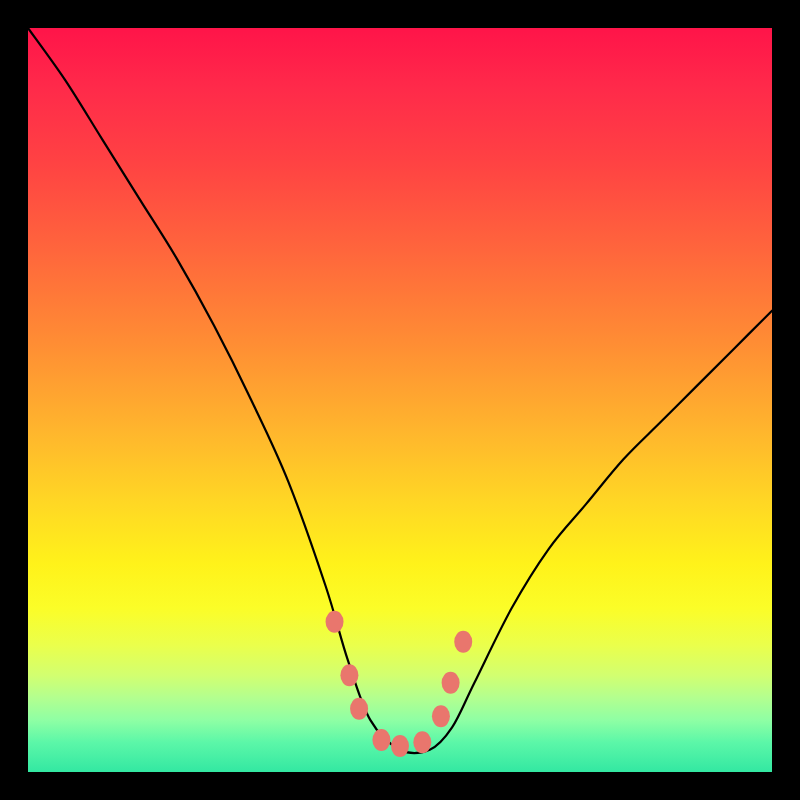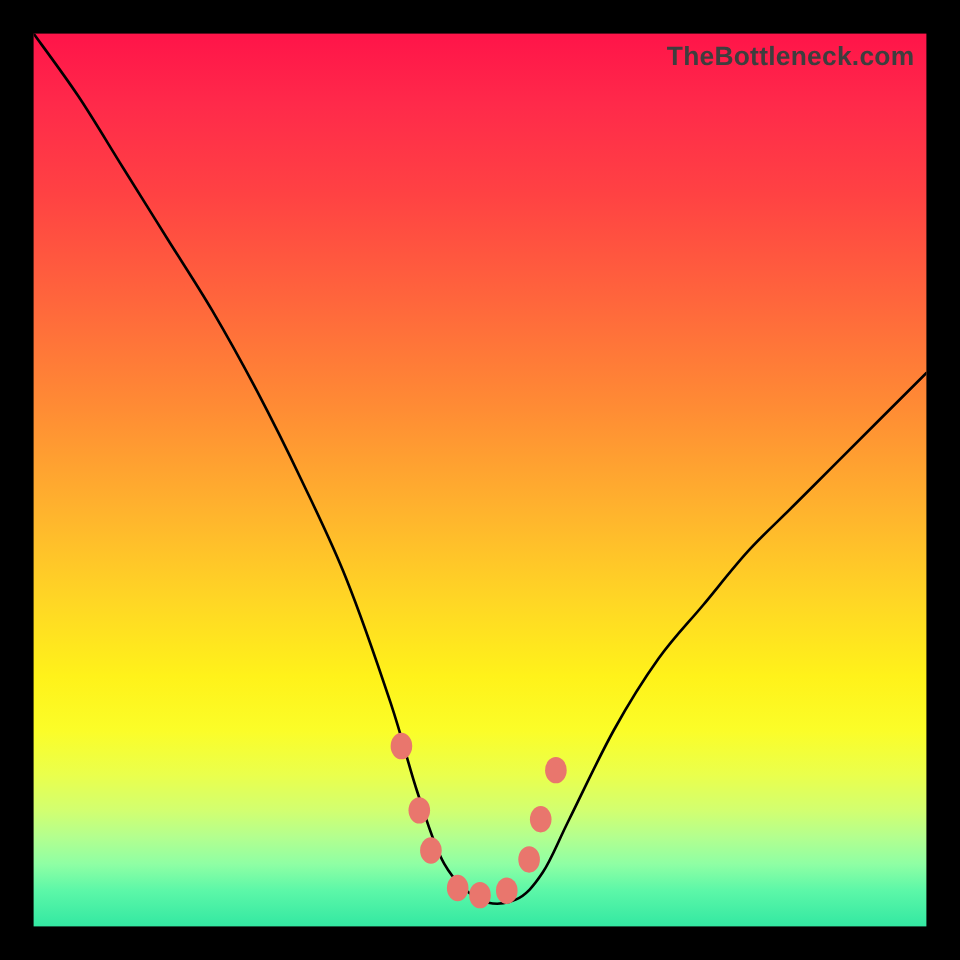--- a/index.html
+++ b/index.html
@@ -57,21 +57,20 @@
     width: 744px;
     height: 744px;
   }
 </style>
 </head>
 <body>
 
 <div class="frame">
   <div class="plot">
 
-    <div class="watermark">TheBottleneck.com</div>
 
     <svg class="curve" viewBox="0 0 744 744" preserveAspectRatio="none">
       <path fill="none" stroke="#000" stroke-width="2.2" stroke-linecap="round" d="M0,0 C6.2,8.679999999999987 24.800000000000004,33.47999999999992 37.2,52.07999999999993 C49.6,70.67999999999994 62.00000000000001,91.76 74.4,111.60000000000002 C86.80000000000001,131.44000000000003 99.19999999999999,151.28 111.6,171.12 C124,190.96 136.4,209.55999999999997 148.8,230.64 C161.20000000000002,251.72 173.6,274.04 186,297.6 C198.4,321.16 210.79999999999998,345.96000000000004 223.2,372 C235.6,398.03999999999996 247.99999999999997,422.84 260.4,453.84 C272.79999999999995,484.84 287.68,528.24 297.6,558 C307.52000000000004,587.76 312.48,610.0799999999999 319.92,632.4 C327.36,654.72 333.56,677.04 342.24,691.92 C350.92,706.8 362.08,716.7199999999999 372,721.68 C381.92,726.64 393.08000000000004,725.4 401.76000000000005,721.68 C410.44000000000005,717.9599999999999 416.64,710.52 424.08,699.36 C431.52,688.2 436.47999999999996,674.5600000000001 446.4,654.72 C456.32,634.88 471.20000000000005,602.64 483.6,580.3199999999999 C496,557.9999999999999 508.4,538.16 520.8,520.8 C533.1999999999999,503.43999999999994 545.6,491.04 558,476.16 C570.4,461.28000000000003 582.8000000000001,445.16 595.2,431.52000000000004 C607.6,417.88000000000005 620,406.72 632.4,394.32 C644.8,381.91999999999996 657.2,369.52 669.6,357.12 C682,344.72 694.4,332.32 706.8,319.92 C719.1999999999999,307.52000000000004 737.8,288.92 744,282.72"></path>
       <g>
           <ellipse cx="306.52799999999996" cy="593.712" rx="9" ry="11" fill="#e9766d"></ellipse>
           <ellipse cx="321.408" cy="647.28" rx="9" ry="11" fill="#e9766d"></ellipse>
           <ellipse cx="331.08" cy="680.76" rx="9" ry="11" fill="#e9766d"></ellipse>
           <ellipse cx="353.4" cy="712.008" rx="9" ry="11" fill="#e9766d"></ellipse>
           <ellipse cx="372" cy="717.96" rx="9" ry="11" fill="#e9766d"></ellipse>
           <ellipse cx="394.32" cy="714.24" rx="9" ry="11" fill="#e9766d"></ellipse>

